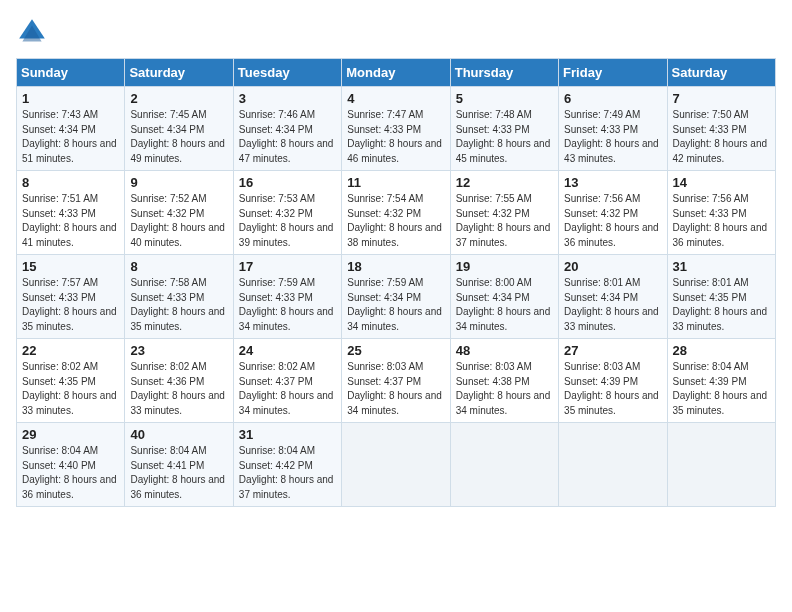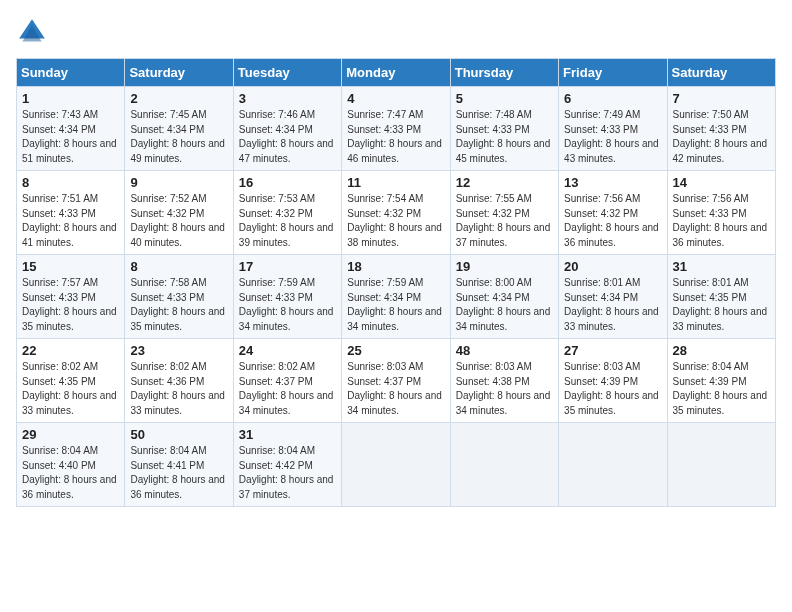--- a/index.html
+++ b/index.html
@@ -252,21 +252,21 @@
           <span class="day-num">28</span>
           <div class="day-info">Sunrise: 8:04 AM<br>Sunset: 4:39 PM<br>Daylight: 8 hours and 35 minutes.</div>
         </td>
       </tr>
       <tr>
         <td>
           <span class="day-num">29</span>
           <div class="day-info">Sunrise: 8:04 AM<br>Sunset: 4:40 PM<br>Daylight: 8 hours and 36 minutes.</div>
         </td>
         <td>
-          <span class="day-num">50</span>
+          <span class="day-num">40</span>
           <div class="day-info">Sunrise: 8:04 AM<br>Sunset: 4:41 PM<br>Daylight: 8 hours and 36 minutes.</div>
         </td>
         <td>
           <span class="day-num">31</span>
           <div class="day-info">Sunrise: 8:04 AM<br>Sunset: 4:42 PM<br>Daylight: 8 hours and 37 minutes.</div>
         </td>
         <td class="cell-empty"></td>
         <td class="cell-empty"></td>
         <td class="cell-empty"></td>
         <td class="cell-empty"></td>

